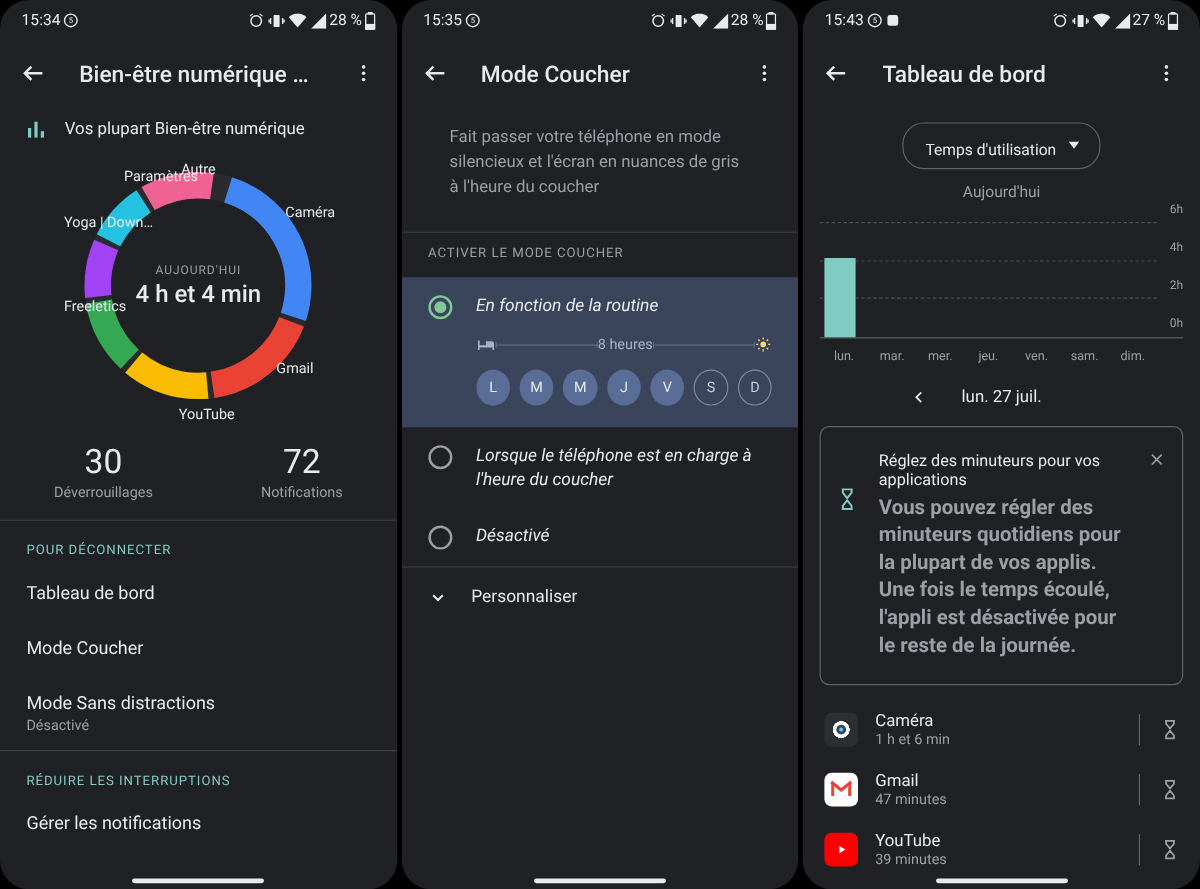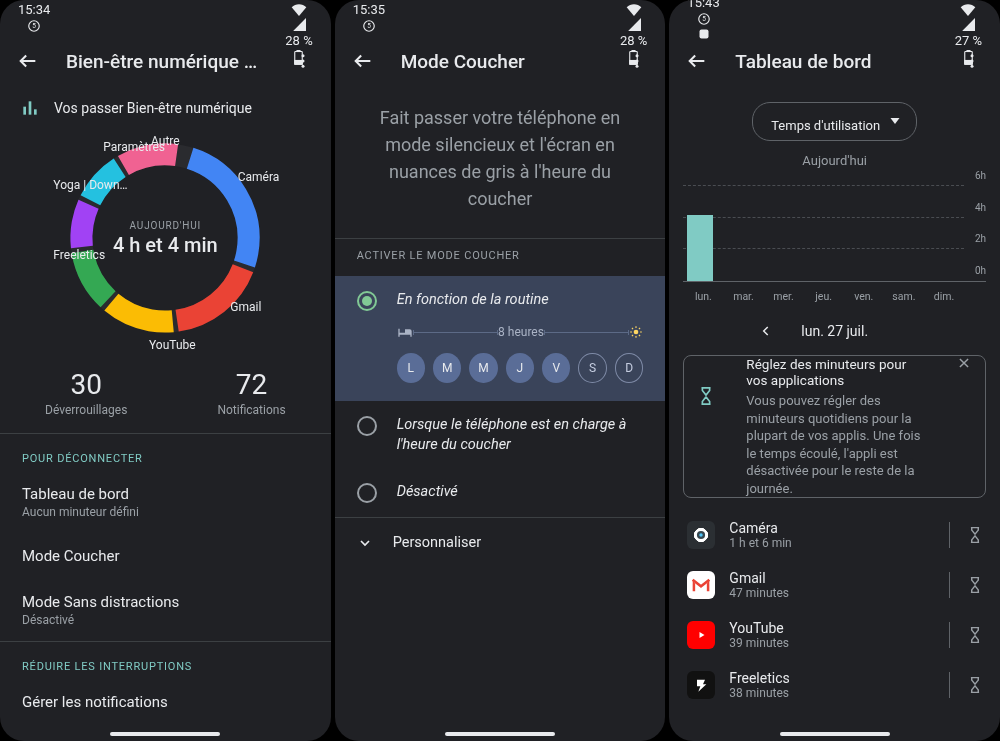--- a/index.html
+++ b/index.html
@@ -21,21 +21,21 @@
   
   .statusbar {
     height: 34px;
     display: flex;
     align-items: center;
     padding: 0 18px;
     font-size: 13px;
     color: #e8eaed;
     justify-content: space-between;
   }
-  .sb-left, .sb-right { display: flex; align-items: center; gap: 2px; flex-direction: column; }
+  .sb-left, .sb-right { display: flex; align-items: center; gap: 2px; }
   .sb-right svg, .sb-left svg { flex: none; }
 
   
   .appbar {
     height: 54px;
     display: flex;
     align-items: center;
     padding: 0 8px;
     gap: 18px;
   }
@@ -65,21 +65,21 @@
   .counter { text-align: center; }
   .counter .num { font-size: 28px; font-weight: 400; }
   .counter .cap { font-size: 12px; color: #9aa0a6; margin-top: 2px; }
 
   .section-cap { font-size: 11px; letter-spacing: .8px; color: #80cbc4; padding: 18px 22px 6px; border-top: 1px solid #3c4043; }
   .menu-item { padding: 14px 22px; }
   .menu-item .t1 { font-size: 15px; }
   .menu-item .t2 { font-size: 12px; color: #9aa0a6; margin-top: 2px; }
 
   
-  .desc { text-align: center; font-size: 18px; color: #9aa0a6; padding: 16px 40px 26px; line-height: 1.5; }
+  .desc { font-size: 14px; color: #9aa0a6; padding: 16px 40px 26px; line-height: 1.5; }
   .activate-cap { font-size: 11px; letter-spacing: .8px; color: #9aa0a6; padding: 10px 22px 14px; border-top: 1px solid #3c4043; }
   .radio-row { display: flex; align-items: flex-start; gap: 20px; padding: 14px 22px; font-size: 14.5px; }
   .radio-row .radio { width: 20px; height: 20px; border: 2px solid #9aa0a6; border-radius: 50%; flex: none; position: relative; margin-top: 1px; }
   .radio-row.selected .radio { border-color: #81c995; }
   .radio-row.selected .radio::after { content: ""; position: absolute; inset: 3px; border-radius: 50%; background: #81c995; }
   .radio-row .text { flex: 1; line-height: 1.35; font-style: italic; }
 
   .schedule-card { background: #3a445a; padding: 0 22px 18px; }
   .schedule-card .radio-row { padding-left: 0; padding-right: 0; }
   .sched-grid { display: flex; gap: 30px; padding: 4px 0 10px 40px; }
@@ -110,25 +110,25 @@
 
   .barchart { position: relative; height: 96px; margin: 0 14px 4px; border-bottom: 1px solid #5f6368; }
   .barchart .grid-line { position: absolute; left: 0; right: 22px; height: 0; border-top: 1px dashed #4a4d52; }
   .barchart .grid-lab { position: absolute; right: 0; font-size: 10px; color: #9aa0a6; transform: translateY(-50%); }
   .barchart .bar { position: absolute; bottom: 0; width: 26px; background: #80cbc4; }
   .bar-labels { display: flex; padding: 4px 36px 0 14px; font-size: 10.5px; color: #9aa0a6; }
   .bar-labels span { flex: 1; text-align: center; }
 
   .date-nav { display: flex; align-items: center; justify-content: center; gap: 28px; padding: 20px 0 16px; font-size: 14px; }
 
-  .tip-card { margin: 0 14px 12px; border: 1px solid #5f6368; border-radius: 8px; padding: 0 14px; display: flex; gap: 28px; align-items: flex-start; }
+  .tip-card { margin: 0 14px 12px; border: 1px solid #5f6368; border-radius: 8px; padding: 20px 14px; display: flex; gap: 14px; align-items: flex-start; }
   .tip-card .icon { width: 20px; margin-top: 30px; color: #80cbc4; }
   .tip-card .txt { flex: 1; }
   .tip-card .txt .h { font-size: 13.5px; margin-bottom: 4px; }
-  .tip-card .txt .p { font-size: 13px; color: #9aa0a6; line-height: 1.35; }
+  .tip-card .txt .p { font-size: 17px; color: #9aa0a6; line-height: 1.35; font-weight: bold; }
   .tip-card .close { color: #9aa0a6; }
 
   .app-row { display: flex; align-items: center; padding: 10px 18px; gap: 14px; }
   .app-row .ico { width: 28px; height: 28px; border-radius: 6px; display:flex; align-items:center; justify-content:center; font-size:14px; flex: none; }
   .app-row .info { flex: 1; }
   .app-row .info .n { font-size: 14px; }
   .app-row .info .d { font-size: 12px; color: #9aa0a6; }
   .app-row .sep { width: 1px; height: 26px; background: #5f6368; margin: 0 4px; }
 
   .navbar-pill { position: absolute; bottom: 5px; left: 50%; transform: translateX(-50%); width: 110px; height: 4px; border-radius: 2px; background: #e8eaed; }
@@ -186,21 +186,21 @@
     </div>
   </div>
 
   <div class="scroll">
     <div class="tools-row">
       <svg width="16" height="14" viewBox="0 0 24 20">
           <rect x="2" y="8" width="4" height="12" fill="#80cbc4"></rect>
           <rect x="10" y="0" width="4" height="20" fill="#80cbc4"></rect>
           <rect x="18" y="12" width="4" height="8" fill="#80cbc4"></rect>
         </svg>
-      <span>Vos passer Bien-être numérique</span>
+      <span>Vos plupart Bien-être numérique</span>
     </div>
 
     <div class="donut-wrap">
       <svg class="donut-svg" viewBox="0 0 100 100">
         <circle cx="50" cy="50" r="38" fill="none" stroke="#2a2b2f" stroke-width="10"></circle>
         <circle cx="50" cy="50" r="38" fill="none" stroke="#4285f4" stroke-width="10" stroke-dasharray="60 239" stroke-dashoffset="-5" transform="rotate(-80 50 50)"></circle>
         <circle cx="50" cy="50" r="38" fill="none" stroke="#ea4335" stroke-width="10" stroke-dasharray="40 239" stroke-dashoffset="-67" transform="rotate(-80 50 50)"></circle>
         <circle cx="50" cy="50" r="38" fill="none" stroke="#fbbc04" stroke-width="10" stroke-dasharray="30 239" stroke-dashoffset="-109" transform="rotate(-80 50 50)"></circle>
         <circle cx="50" cy="50" r="38" fill="none" stroke="#34a853" stroke-width="10" stroke-dasharray="25 239" stroke-dashoffset="-141" transform="rotate(-80 50 50)"></circle>
         <circle cx="50" cy="50" r="38" fill="none" stroke="#a142f4" stroke-width="10" stroke-dasharray="20 239" stroke-dashoffset="-168" transform="rotate(-80 50 50)"></circle>
@@ -227,21 +227,20 @@
       </div>
       <div class="counter">
         <div class="num">72</div>
         <div class="cap">Notifications</div>
       </div>
     </div>
 
     <div class="section-cap">POUR DÉCONNECTER</div>
     <div class="menu-item">
       <div class="t1">Tableau de bord</div>
-      <div class="t2">Aucun minuteur défini</div>
     </div>
     <div class="menu-item">
       <div class="t1">Mode Coucher</div>
     </div>
     <div class="menu-item">
       <div class="t1">Mode Sans distractions</div>
       <div class="t2">Désactivé</div>
     </div>
 
     <div class="section-cap">RÉDUIRE LES INTERRUPTIONS</div>

